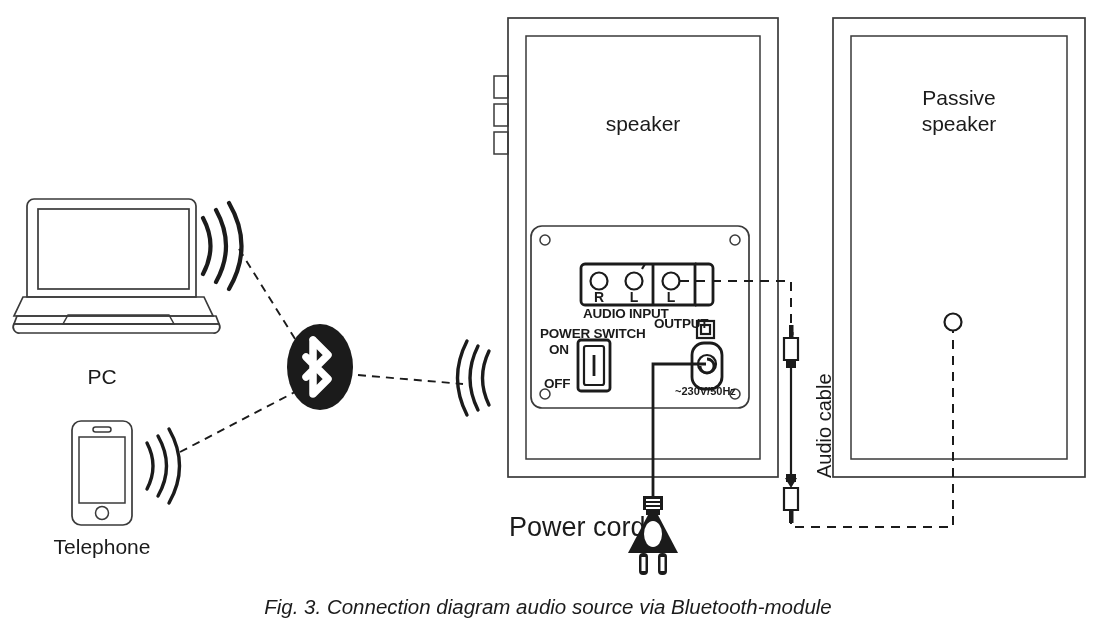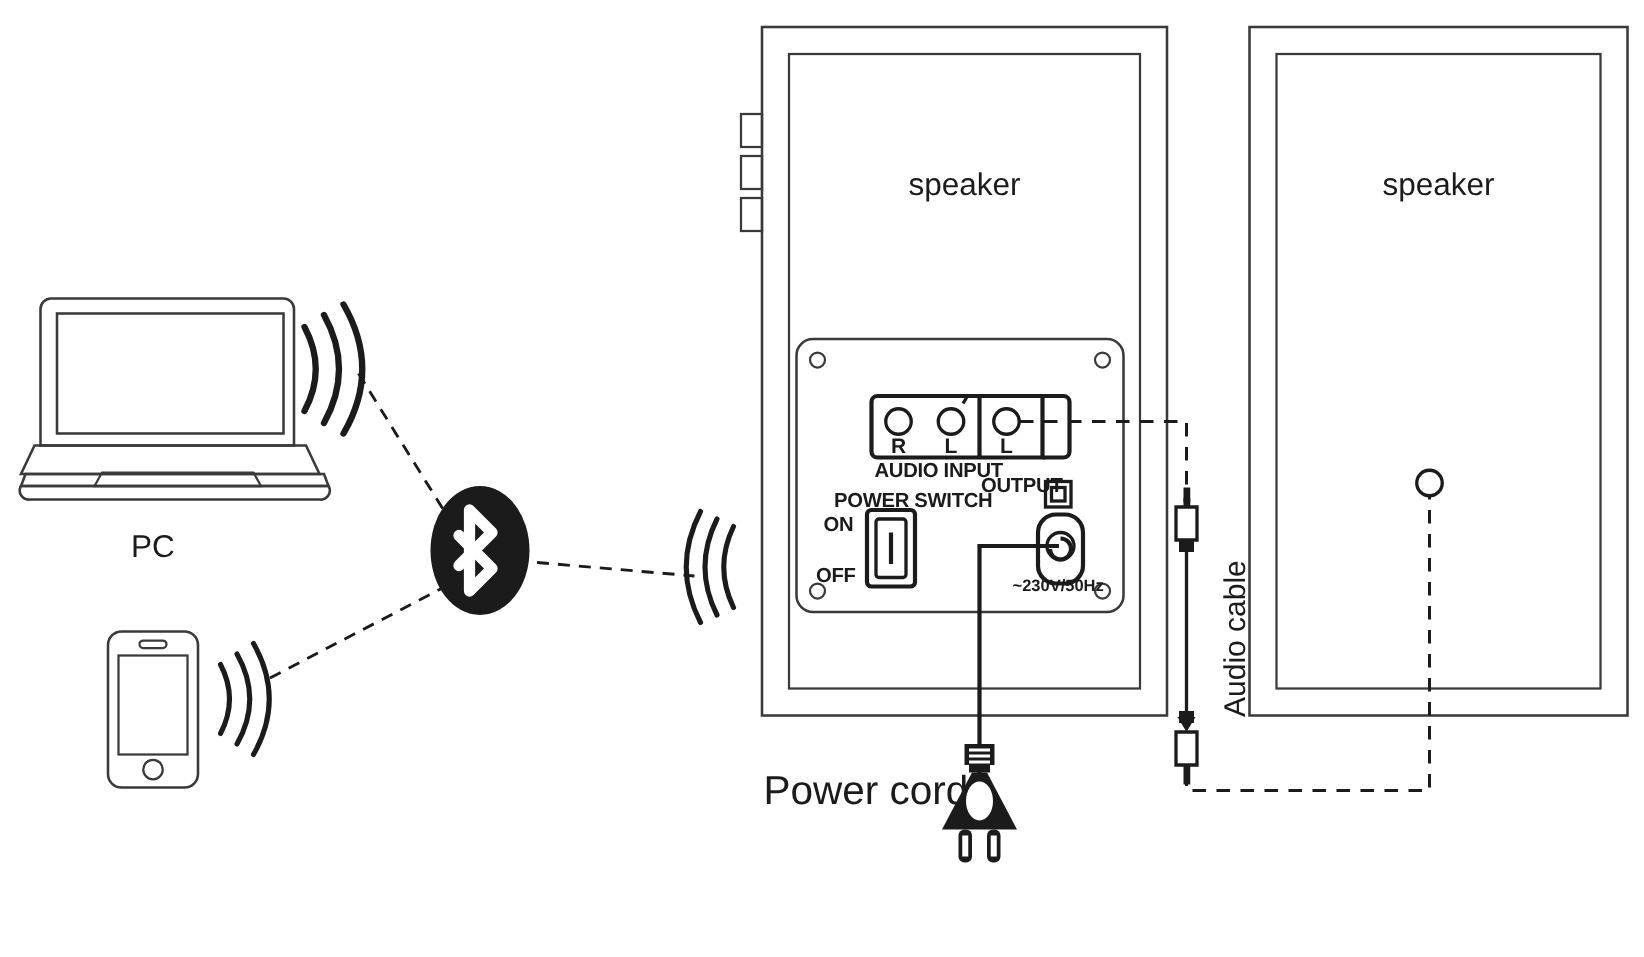--- a/index.html
+++ b/index.html
@@ -221,38 +221,41 @@
       <g>
         <path class="fillblk" d="M785 478 h12 l-6 10 z"></path>
         <rect class="fillblk" x="786" y="474" width="10" height="8"></rect>
         <path class="med whitefill" d="M784 488 h14 v22 h-14 z"></path>
         <rect class="fillblk" x="789" y="510" width="4.5" height="13"></rect>
       </g>
     </g>
 
   </svg>
 
-  <div class="lbl lbl-device" style="left:22px; top:352px; width:160px;">PC</div>
-
+  <div class="lbl lbl-device" style="left:22px; top:364px; width:160px;">PC</div>
+
+  <div class="lbl lbl-device" style="left:22px; top:534px; width:160px;">Telephone</div>
 
   <div class="lbl lbl-speaker" style="left:563px; top:111px; width:160px;">speaker</div>
 
+  <div class="lbl lbl-speaker" style="left:879px; top:85px; width:160px;">Passive</div>
   <div class="lbl lbl-speaker" style="left:879px; top:111px; width:160px;">speaker</div>
 
   <div class="lbl lbl-jack" style="left:589px; top:289px; width:20px;">R</div>
   <div class="lbl lbl-jack" style="left:624px; top:289px; width:20px;">L</div>
   <div class="lbl lbl-jack" style="left:661px; top:289px; width:20px;">L</div>
 
   <div class="lbl lbl-panel" style="left:565px; top:306px;margin-left:18px;">AUDIO INPUT</div>
   <div class="lbl lbl-panel" style="left:654px; top:316px;">OUTPUT</div>
 
-  <div class="lbl lbl-panel" style="left:556px; top:326px;">POWER SWITCH</div>
+  <div class="lbl lbl-panel" style="left:540px; top:326px;">POWER SWITCH</div>
   <div class="lbl lbl-panel" style="left:549px; top:342px;">ON</div>
   <div class="lbl lbl-panel" style="left:544px; top:376px;">OFF</div>
 
   <div class="lbl lbl-volt" style="left:675px; top:385px;text-align:right;">~230V/50Hz</div>
 
   <div class="lbl lbl-cord" style="left:509px; top:511px;">Power cord</div>
 
   <div class="lbl lbl-vert" style="left:812px; top:478px;">Audio cable</div>
 
+  <div class="lbl lbl-caption" style="top:594px;">Fig. 3. Connection diagram audio source via Bluetooth-module</div>
 
 </div>
 
 </body></html>

